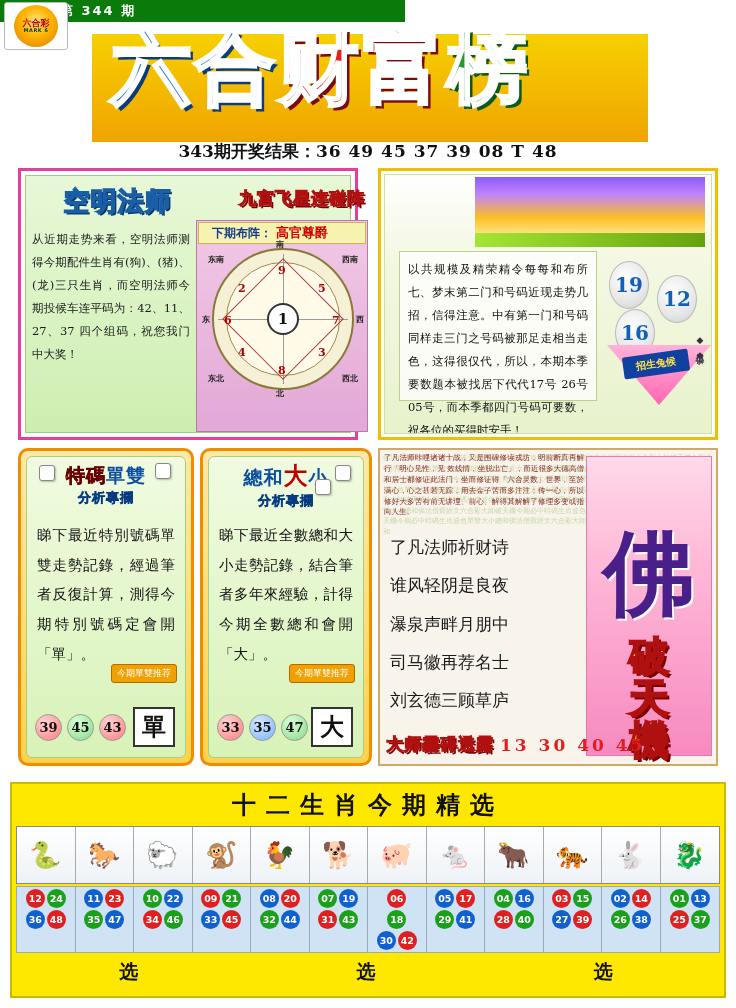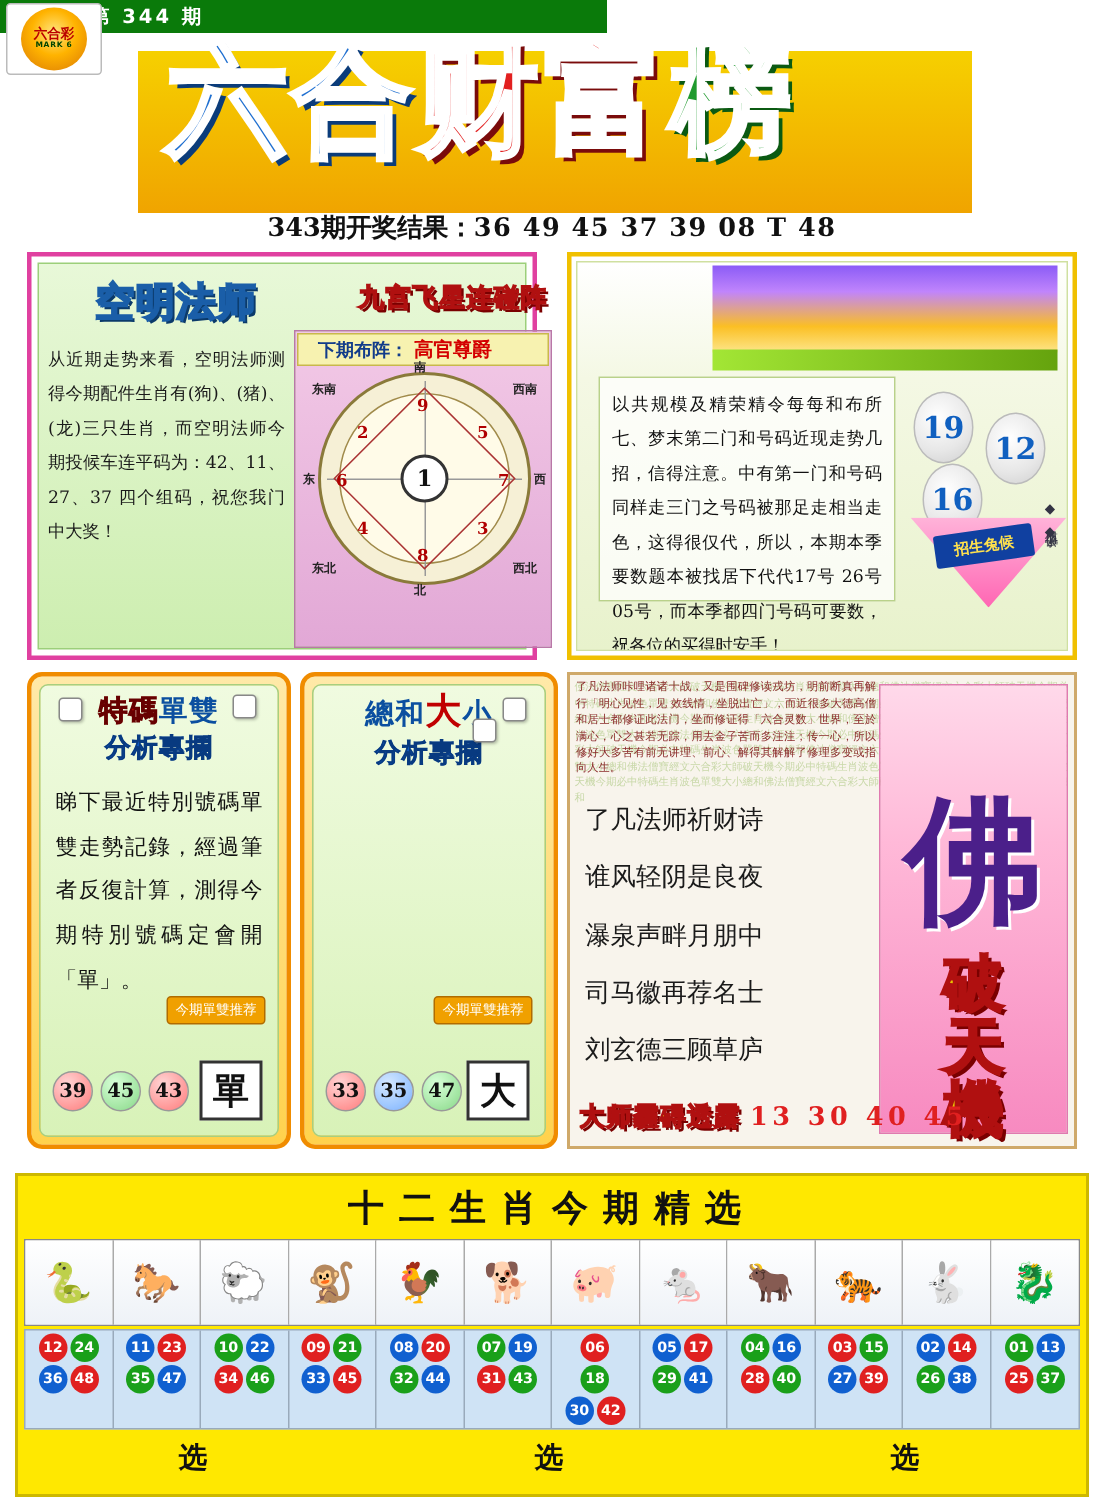--- a/index.html
+++ b/index.html
@@ -244,21 +244,21 @@
   .ch-line1 {
     font-family: "DejaVu Serif", "Liberation Serif", serif;
     font-size: 19px; font-weight: bold;
     letter-spacing: 1px;
   }
   .ch-line1 .k1 { color: #c00000; -webkit-text-stroke: .6px #660000; }
   .ch-line1 .k2 { color: #0b4fa0; }
   .ch-line1 .big { font-size: 24px; color: #c00000; }
   .ch-line2 {
     font-family: "DejaVu Serif", "Liberation Serif", serif;
-    font-size: 17px; font-weight: bold; color: #1060d0;
+    font-size: 13px; font-weight: bold; color: #1060d0;
     -webkit-text-stroke: .5px #083a80;
     letter-spacing: 1px;
   }
   .dice {
     position: absolute; width: 16px; height: 16px; background: #fff;
     border: 1px solid #888; border-radius: 3px;
     box-shadow: 1px 1px 2px rgba(0,0,0,.25);
   }
   .col-body {
     padding: 8px 10px 0 10px;
@@ -501,20 +501,21 @@
 <div class="panel" id="he-panel">
   <div class="col-inner">
     <div class="col-head">
       <div class="dice" style="right:12px; top:8px;"></div>
       <div class="dice" style="right:32px; top:22px;"></div>
       <div class="ch-line1">
         <span class="k2">總和</span><span class="big">大</span><span class="k2">小</span>
       </div>
       <div class="ch-line2">分析專攔</div>
     </div>
+    <div class="col-body">睇下最近全數總和大小走勢記錄，結合筆者多年來經驗，計得今期全數總和會開「大」。</div>
     <div class="mini-tag">今期單雙推荐</div>
     <div class="ball-row">
       <div class="ball red">33</div>
       <div class="ball blue">35</div>
       <div class="ball green">47</div>
     </div>
     <div class="big-answer">大</div>
   </div>
 </div>
 

